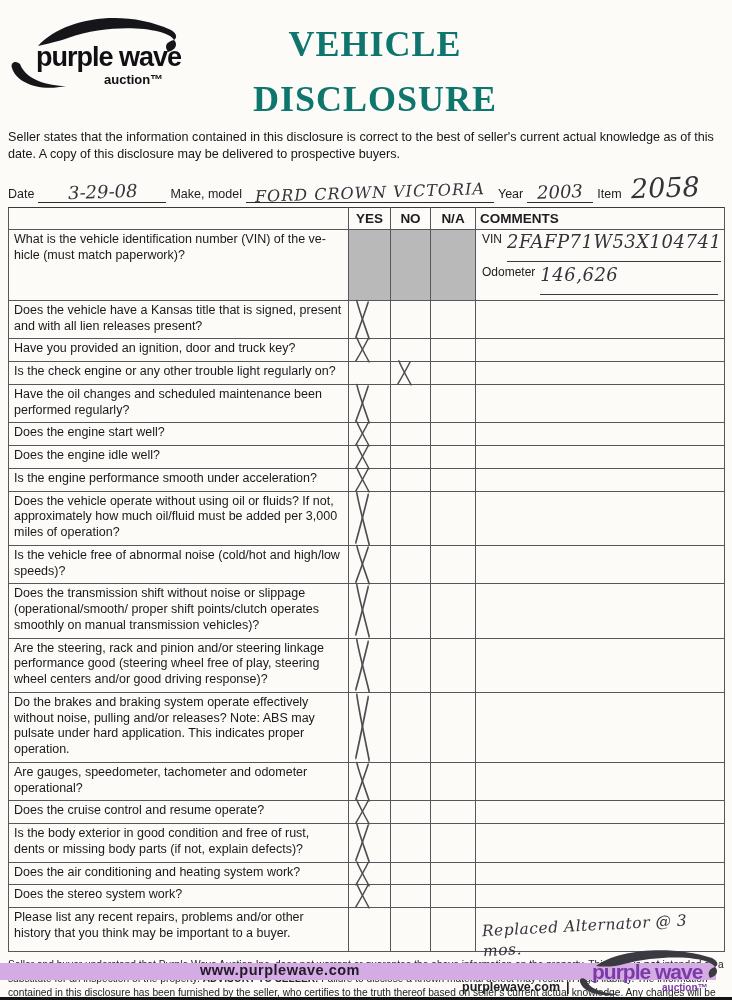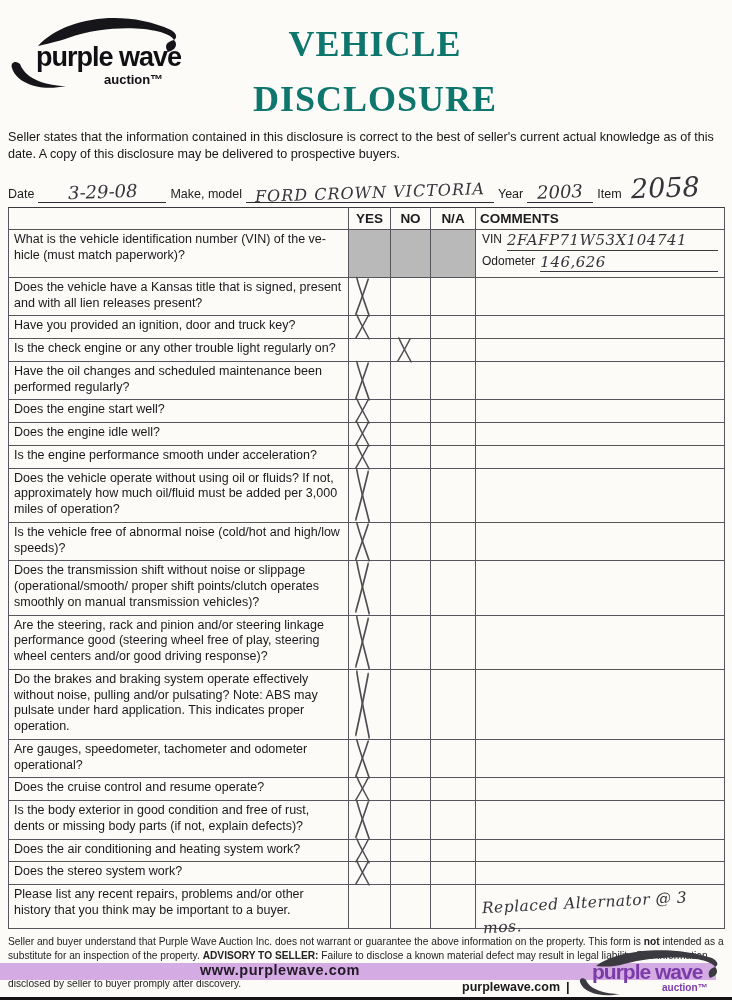--- a/index.html
+++ b/index.html
@@ -48,21 +48,21 @@
   thead th.center{text-align:center;}
   td.q{padding:2px 5px 4px 5px; color:#19191c;margin-left:15px;}
   td.mark-cell{position:relative; overflow:visible;}
   td.shaded{background:var(--shade);}
   td.comment{padding:2px 6px;}
   tr.last td{border-bottom:3px solid #1e1e20;}
   .xhold{position:absolute; top:-3px; bottom:-3px; left:5px; width:17px; z-index:2;}
   .xhold svg{width:100%; height:100%; display:block;}
   .cmt-line{display:flex; align-items:flex-start; margin-bottom:3px;}
   .cmt-label{font-size:12px; padding-right:5px; white-space:nowrap; color:#202023;}
-  .cmt-val{flex:1; border-bottom:1.5px solid #3a3a3e; font-size:15px; letter-spacing:0.5px; line-height:1.15; padding-bottom:0px;}
+  .cmt-val{flex:1; border-bottom:1.5px solid #3a3a3e; font-size:18px; letter-spacing:0.5px; line-height:1.15; padding-bottom:8px;}
   .repair-note{display:inline-block; transform:rotate(-3deg) translateY(6px); font-size:15.5px; letter-spacing:0.5px;}
   
   .legal{margin:6px 8px 0 8px; font-size:10.2px; line-height:1.38; color:#232326; text-align:left;}
   .legal b{font-weight:bold;}
   
   .purple-bar{position:absolute; left:0; top:963px; width:716px; height:17px; background:var(--bar);}
   .bar-url{position:absolute; left:0; top:962px; width:560px; text-align:center;
     font-weight:bold; font-size:14.5px; color:#231a28; letter-spacing:0.5px;}
   .small-url{position:absolute; left:400px; top:980px; width:160px; text-align:right;
     font-weight:bold; font-size:12.5px; color:#1c1c1f;}
@@ -287,21 +287,21 @@
                 <path d="M3,2 C6,10 12,20 16,28" fill="none" stroke="#4c4c52" stroke-width="1.6" stroke-linecap="round"></path>
                 <path d="M15,3 C11,11 6,20 2,27" fill="none" stroke="#4c4c52" stroke-width="1.6" stroke-linecap="round"></path>
               </svg>
             </div>
           </td>
           <td class="mark-cell"></td>
           <td class="mark-cell"></td>
           <td class="comment"></td>
         </tr>
         <tr>
-          <td class="q">Do the brakes and braking system operate effectively without noise, pulling and/or pulsating? Note: ABS may pulsate under hard application.  This indicates proper operation.</td>
+          <td class="q">Do the brakes and braking system operate effectively without noise, pulling and/or releases? Note: ABS may pulsate under hard application.  This indicates proper operation.</td>
           <td class="mark-cell">
             <div class="xhold">
               <svg viewBox="0 0 18 30" preserveAspectRatio="none">
                 <path d="M3,2 C6,10 12,20 16,28" fill="none" stroke="#4c4c52" stroke-width="1.6" stroke-linecap="round"></path>
                 <path d="M15,3 C11,11 6,20 2,27" fill="none" stroke="#4c4c52" stroke-width="1.6" stroke-linecap="round"></path>
               </svg>
             </div>
           </td>
           <td class="mark-cell"></td>
           <td class="mark-cell"></td>

